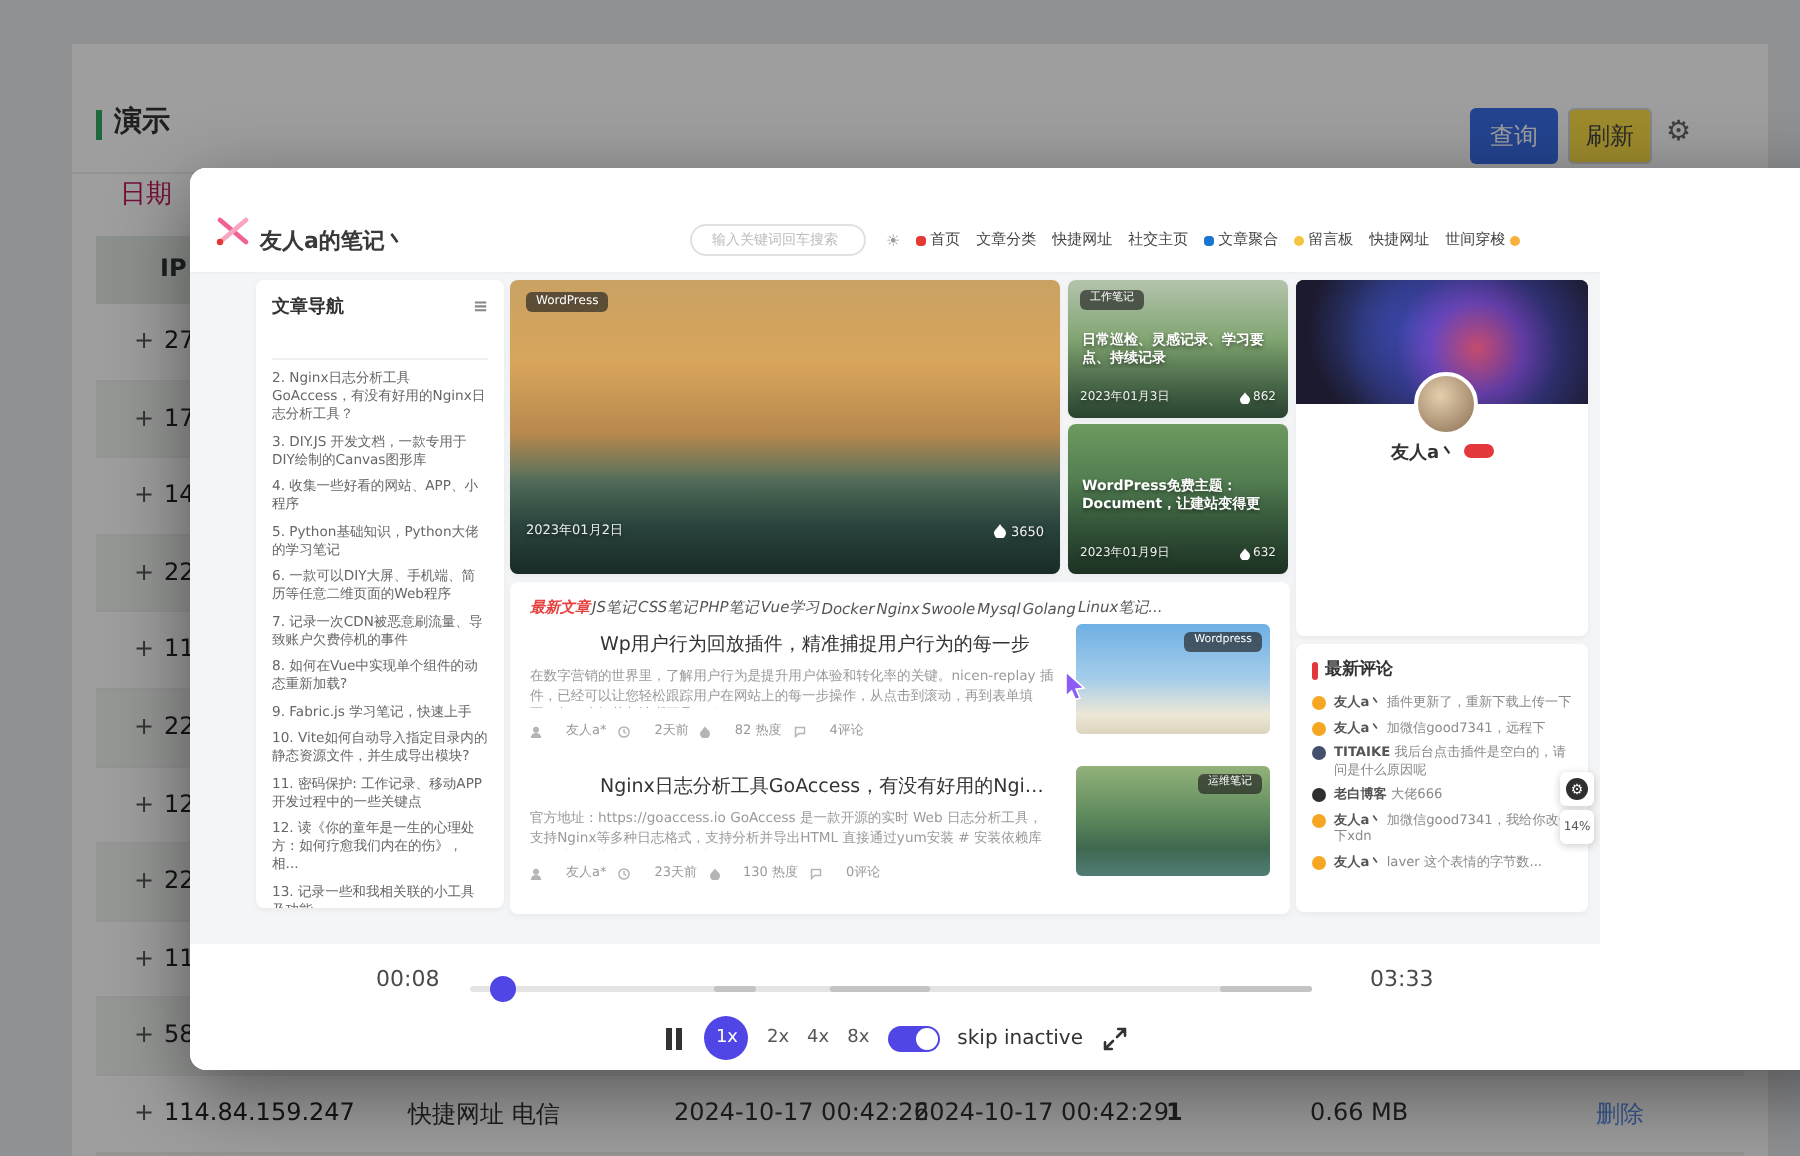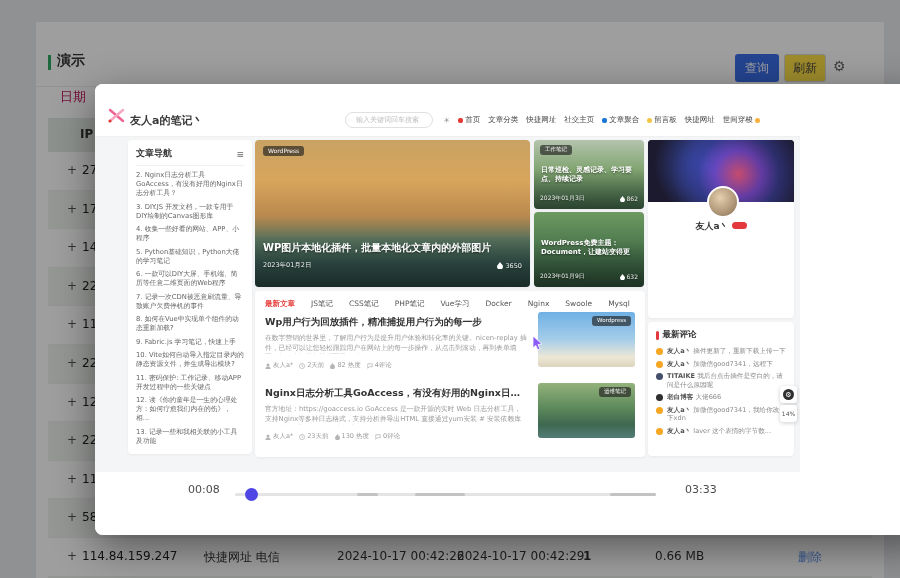--- a/index.html
+++ b/index.html
@@ -44,39 +44,39 @@
   .nav{position:absolute;left:348px;top:24px;right:6px;height:24px;display:flex;align-items:center;gap:8px;
        font-size:7.5px;color:#444;white-space:nowrap;overflow:hidden;}
   .nav .ni{display:flex;align-items:center;gap:2px;cursor:pointer;}
   .dot{display:inline-block;border-radius:2px;}
 
   .card{position:absolute;background:#fff;border-radius:4px;box-shadow:0 1px 3px rgba(0,0,0,.05);overflow:hidden;}
 
   
   .nav-card{left:33px;top:56px;width:124px;height:314px;padding:7px 8px;box-sizing:border-box;}
   .nav-card-title{font-size:9px;font-weight:bold;color:#333;display:flex;justify-content:space-between;align-items:center;
-                  padding-bottom:5px;border-bottom:1px solid #f0f0f0;margin-bottom:5px;}
+                  padding-bottom:19px;border-bottom:1px solid #f0f0f0;margin-bottom:5px;}
   .nv-item{font-size:6.8px;line-height:9px;color:#666;margin-bottom:4.5px;cursor:pointer;}
   .nv-item.active{color:#e54d42;border-left:2px solid #e54d42;padding-left:4px;margin-left:-8px;padding-left:10px;font-weight:bold;}
 
   
   .badge{position:absolute;background:rgba(30,30,30,.65);color:#fff;font-size:6px;padding:2px 5px;border-radius:3px;line-height:1;}
   .hero-title{position:absolute;left:8px;right:8px;color:#fff;font-size:10px;font-weight:bold;text-shadow:0 1px 2px rgba(0,0,0,.5);}
   .img-meta{position:absolute;left:8px;right:8px;display:flex;justify-content:space-between;align-items:center;
             color:rgba(255,255,255,.92);font-size:6.5px;text-shadow:0 1px 2px rgba(0,0,0,.5);}
   .sc-title{position:absolute;left:7px;right:7px;color:#fff;font-size:7px;font-weight:bold;line-height:9px;text-shadow:0 1px 2px rgba(0,0,0,.5);}
 
   
-  .tabs{display:flex;gap:16px;font-size:7.5px;color:#555;white-space:nowrap;overflow:hidden;align-items:flex-start;}
+  .tabs{display:flex;gap:1px;font-size:7.5px;color:#555;white-space:nowrap;overflow:hidden;align-items:flex-end;font-style:italic;}
   .tab{cursor:pointer;}
   .tab.active{color:#e64340;font-weight:bold;}
-  .a-title{font-size:9.5px;font-weight:bold;color:#333;}
+  .a-title{font-size:9.5px;font-weight:normal;color:#333;margin-left:35px;}
   .a-excerpt{font-size:6.8px;line-height:9.5px;color:#9a9a9a;overflow:hidden;}
   .a-meta{display:flex;align-items:center;gap:6px;font-size:6.5px;color:#9a9a9a;}
-  .a-meta .mi{display:flex;align-items:center;gap:2px;}
+  .a-meta .mi{display:flex;align-items:center;gap:12px;}
   .thumb{position:absolute;width:97px;height:55px;border-radius:3px;overflow:hidden;}
 
   
   .stat-label{font-size:6.8px;color:#777;}
   .stat-value{font-size:9.5px;font-weight:bold;color:#333;margin-top:2px;}
   .cm-title{display:flex;align-items:center;gap:4px;font-size:8.5px;font-weight:bold;color:#333;}
   .cm-item{display:flex;gap:4px;margin-bottom:4px;font-size:6.6px;line-height:8.5px;color:#8a8a8a;}
   .cm-ava{width:7px;height:7px;border-radius:50%;flex:none;margin-top:1px;}
   .cm-name{color:#555;font-weight:bold;}
 
@@ -251,21 +251,20 @@
         <div class="nv-item">9. Fabric.js 学习笔记，快速上手</div>
         <div class="nv-item">10. Vite如何自动导入指定目录内的静态资源文件，并生成导出模块?</div>
         <div class="nv-item">11. 密码保护: 工作记录、移动APP开发过程中的一些关键点</div>
         <div class="nv-item">12. 读《你的童年是一生的心理处方：如何疗愈我们内在的伤》，相...</div>
         <div class="nv-item">13. 记录一些和我相关联的小工具及功能</div>
       </div>
 
       <div class="card" style="left:160px;top:56px;width:275px;height:147px;background:linear-gradient(180deg,#c9a263 0%,#d8a55c 28%,#b8894e 52%,#55705c 68%,#33524b 84%,#27423d 100%);">
         <div class="badge" style="left:8px;top:6px;">WordPress</div>
         <div class="abs" style="left:0;bottom:0;right:0;height:52px;background:linear-gradient(180deg,rgba(0,0,0,0) 0%,rgba(0,0,0,.35) 100%);"></div>
-        <div class="hero-title nowrap" style="top:101px;">WP图片本地化插件，批量本地化文章内的外部图片</div>
         <div class="img-meta" style="top:121px;">
           <span>2023年01月2日</span>
           <span style="display:flex;align-items:center;gap:2px;">
               <svg width="6" height="7" viewBox="0 0 6 7">
                 <path d="M3 0C4 2 6 2.5 6 4.5A3 3 0 0 1 0 4.5C0 3 1.5 2.5 3 0Z" fill="#fff"></path>
               </svg>
               <span>3650</span>
             </span>
         </div>
       </div>
@@ -439,15 +438,32 @@
 
     <div class="controller">
       <div class="time-label" style="left:93px;">00:08</div>
       <div class="time-label" style="left:590px;">03:33</div>
       <div class="track">
         <div class="seg" style="left:122px;width:21px;"></div>
         <div class="seg" style="left:180px;width:50px;"></div>
         <div class="seg" style="left:375px;width:46px;"></div>
         <div class="thumb-dot" style="left:10px;"></div>
       </div>
+      <div class="ctr-row">
+        <span class="pausebtn">
+            <i></i>
+            <i></i>
+          </span>
+        <span class="chip active">1x</span>
+        <span class="chip">2x</span>
+        <span class="chip">4x</span>
+        <span class="chip">8x</span>
+        <span class="toggle">
+            <span class="knob"></span>
+          </span>
+        <span class="skip-label">skip inactive</span>
+        <svg width="13" height="13" viewBox="0 0 13 13" style="cursor:pointer;">
+          <path d="M11.5 1.5 L7.5 5.5 M11.5 1.5 h-3.4 M11.5 1.5 v3.4 M1.5 11.5 L5.5 7.5 M1.5 11.5 h3.4 M1.5 11.5 v-3.4" stroke="#333" stroke-width="1.3" fill="none" stroke-linecap="round"></path>
+        </svg>
+      </div>
     </div>
   </div>
 </div>
 
 </body></html>

